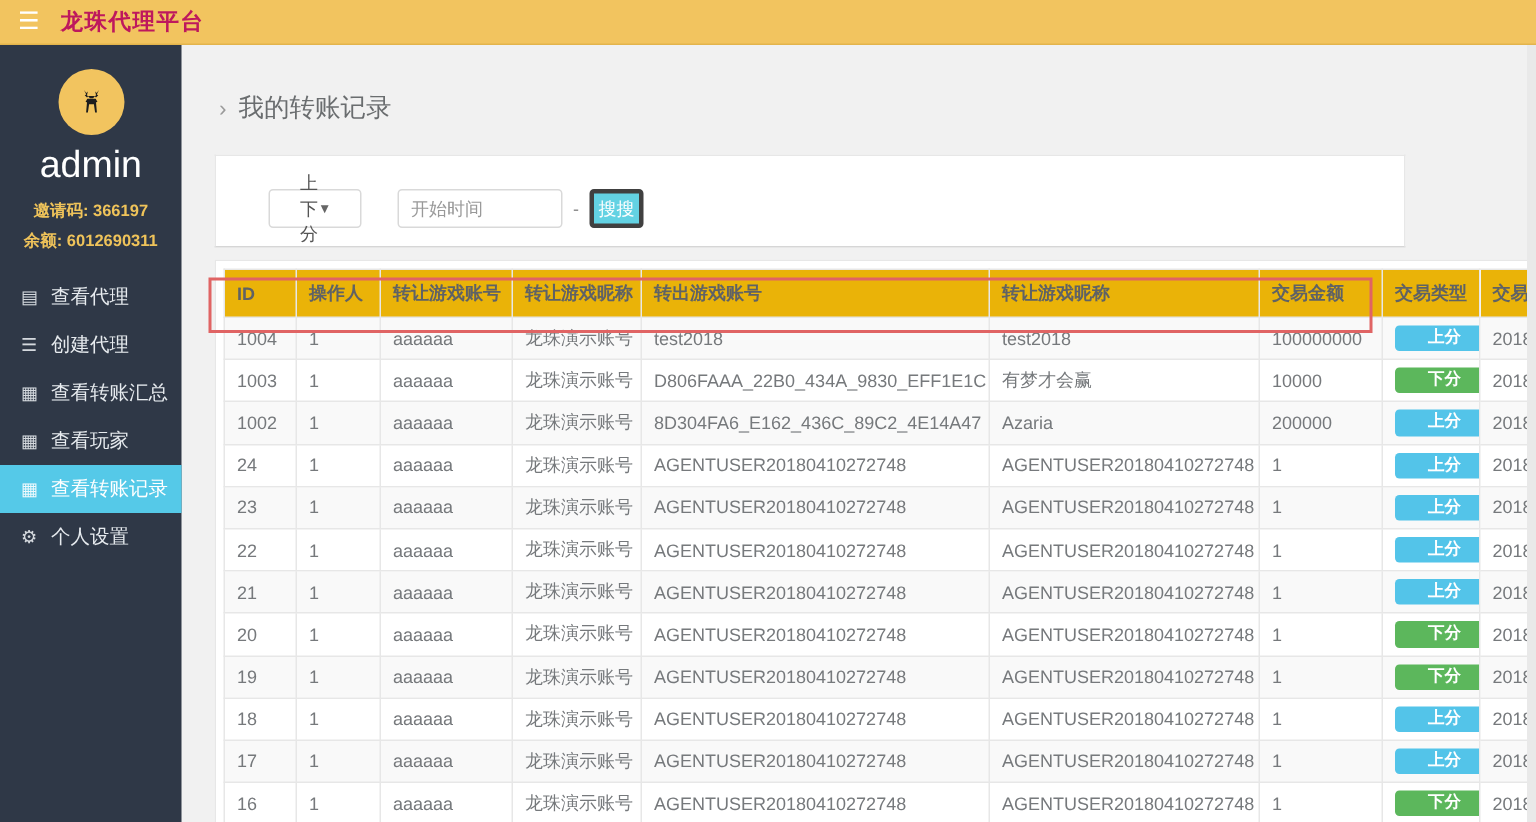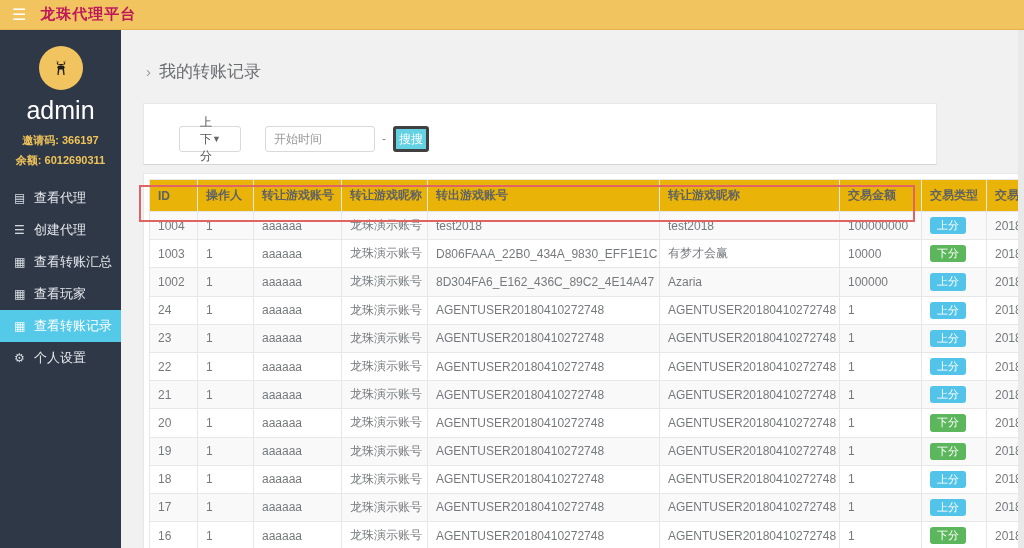--- a/index.html
+++ b/index.html
@@ -51,22 +51,22 @@
     cursor:pointer; font-family:"Liberation Sans","DejaVu Sans",sans-serif;}
 
   .table-panel { margin-top:8px; background:#fff; border:1px solid #e7e7e7;
     padding:5px 0 0 5px; width:965px; height:400px; }
   table { border-collapse:collapse; table-layout:fixed; width:947px; font-size:12px; }
   th { border:1px solid #e7e7e7; text-align:left; padding:7px 8px; color:#5f6265;
     font-weight:bold; background:#eab308; white-space:nowrap; overflow:hidden;}
   td { border:1px solid #e7e7e7; padding:5px 8px; color:#76797c; height:25px;
     white-space:nowrap; overflow:hidden; }
   tbody tr:nth-child(odd) { background:#f9f9f9; }
-  .badge { display:inline-block; padding:2px 7px; border-radius:3px; color:#fff;
-    font-size:11px; line-height:1.2;}
+  .badge { display:inline-block; padding:2px 22px; border-radius:3px; color:#fff;
+    font-size:11px; line-height:1.2;font-weight:bold;}
   .badge.up { background:#53c4e9; }
   .badge.down { background:#5cb75c;text-align:center; }
 
   
   .red-annotation { position:absolute; left:139px; top:185px; width:776px; height:37px;
     border:2px solid #e06464; pointer-events:none; z-index:9; }
   .scrollbar-track { position:absolute; right:0; top:30px; width:6px; height:518px;
     background:#e9e9e9; z-index:8; cursor:pointer;}
 </style>
 </head>
@@ -189,21 +189,21 @@
               <td><span class="badge down">下分</span></td>
               <td>2018/6/1</td>
             </tr>
             <tr>
               <td>1002</td>
               <td>1</td>
               <td>aaaaaa</td>
               <td>龙珠演示账号</td>
               <td>8D304FA6_E162_436C_89C2_4E14A47</td>
               <td>Azaria</td>
-              <td>100000</td>
+              <td>200000</td>
               <td><span class="badge up">上分</span></td>
               <td>2018/4/26</td>
             </tr>
             <tr>
               <td>24</td>
               <td>1</td>
               <td>aaaaaa</td>
               <td>龙珠演示账号</td>
               <td>AGENTUSER20180410272748</td>
               <td>AGENTUSER20180410272748</td>

